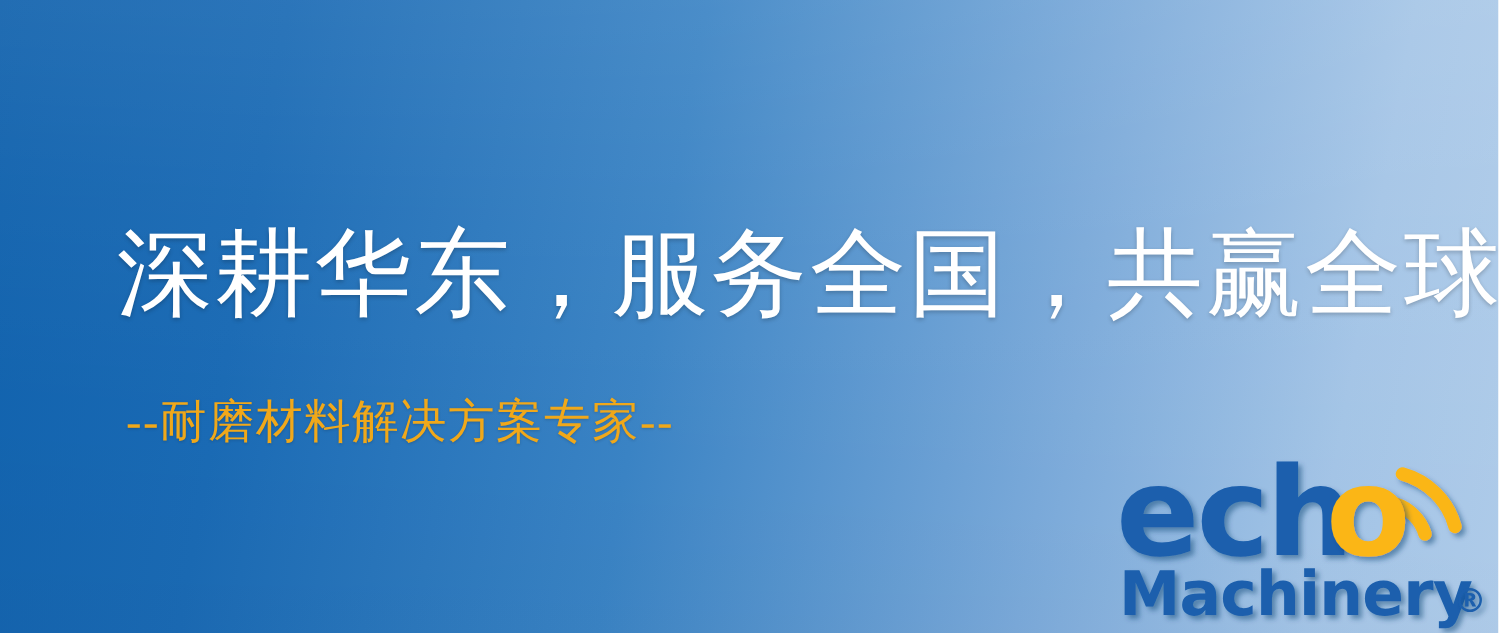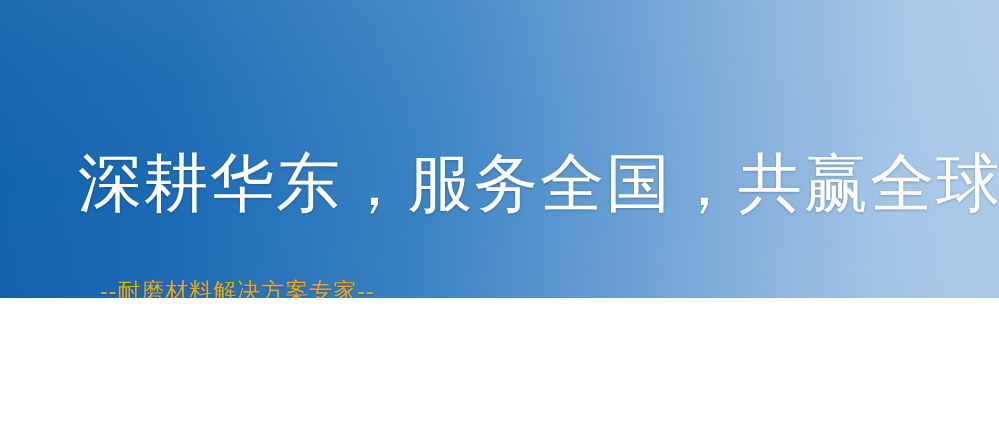--- a/index.html
+++ b/index.html
@@ -9,21 +9,21 @@
   body {
     width: 999px;
     height: 422px;
     overflow: hidden;
     font-family: "Liberation Sans", sans-serif;
   }
 
   #banner {
     position: relative;
     width: 999px;
-    height: 298px;
+    height: 422px;
     overflow: hidden;
     background: linear-gradient(100deg,
                 #1162ad 0%,
                 #1a6ab4 18%,
                 #3a83c4 44%,
                 #7aa9d9 70%,
                 #a3c4e6 88%,
                 #aecbe9 100%);
   }
 
@@ -53,24 +53,24 @@
     color: #ffffff;
     white-space: nowrap;
     text-shadow: 0 1px 3px rgba(0,0,0,0.22);
   }
 
   
   #subtitle {
     position: absolute;
     left: 84px;
     top: 262px;
-    margin: 16px;
-    font-family: Liberation Sans, sans-serif;
+    margin: 0;
+    font-family: Liberation Serif, serif;
     font-weight: 400;
-    font-size: 23px;
+    font-size: 31px;
     line-height: 1.2;
     letter-spacing: 1px;
     color: #f0a81a;
     white-space: nowrap;
     text-shadow: 0 1px 2px rgba(0,0,0,0.18);
   }
 
   
   #logo {
     position: absolute;

